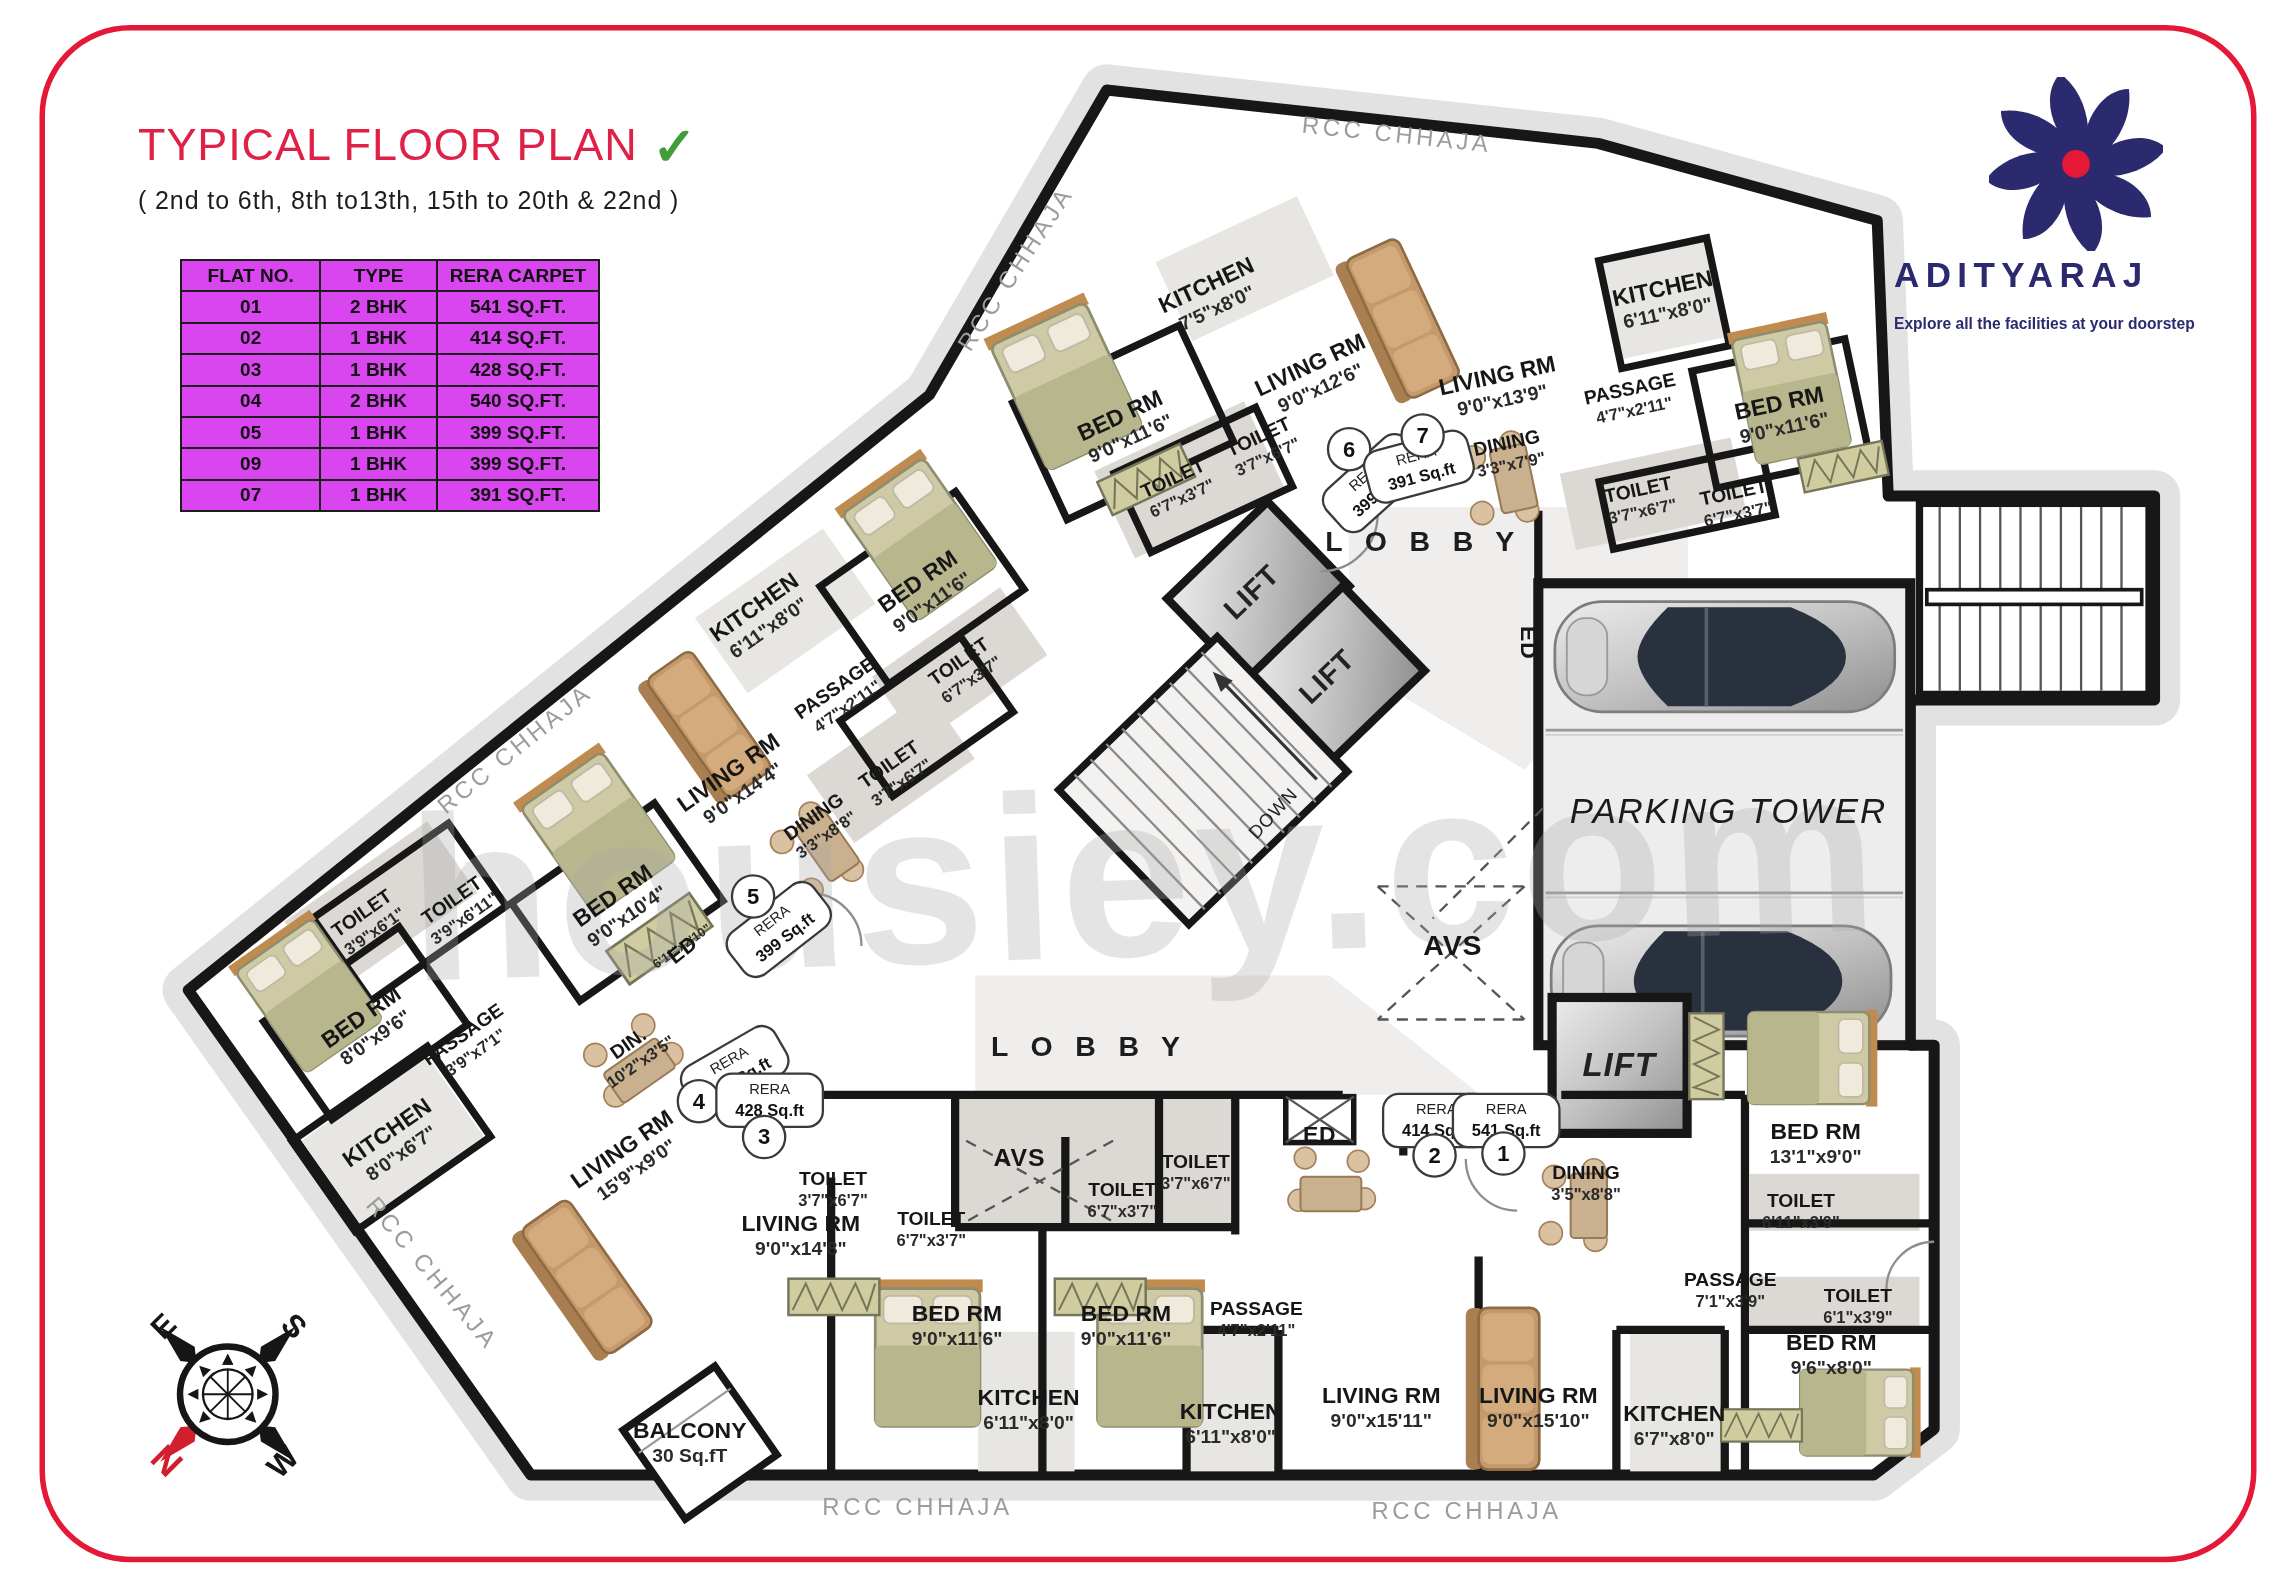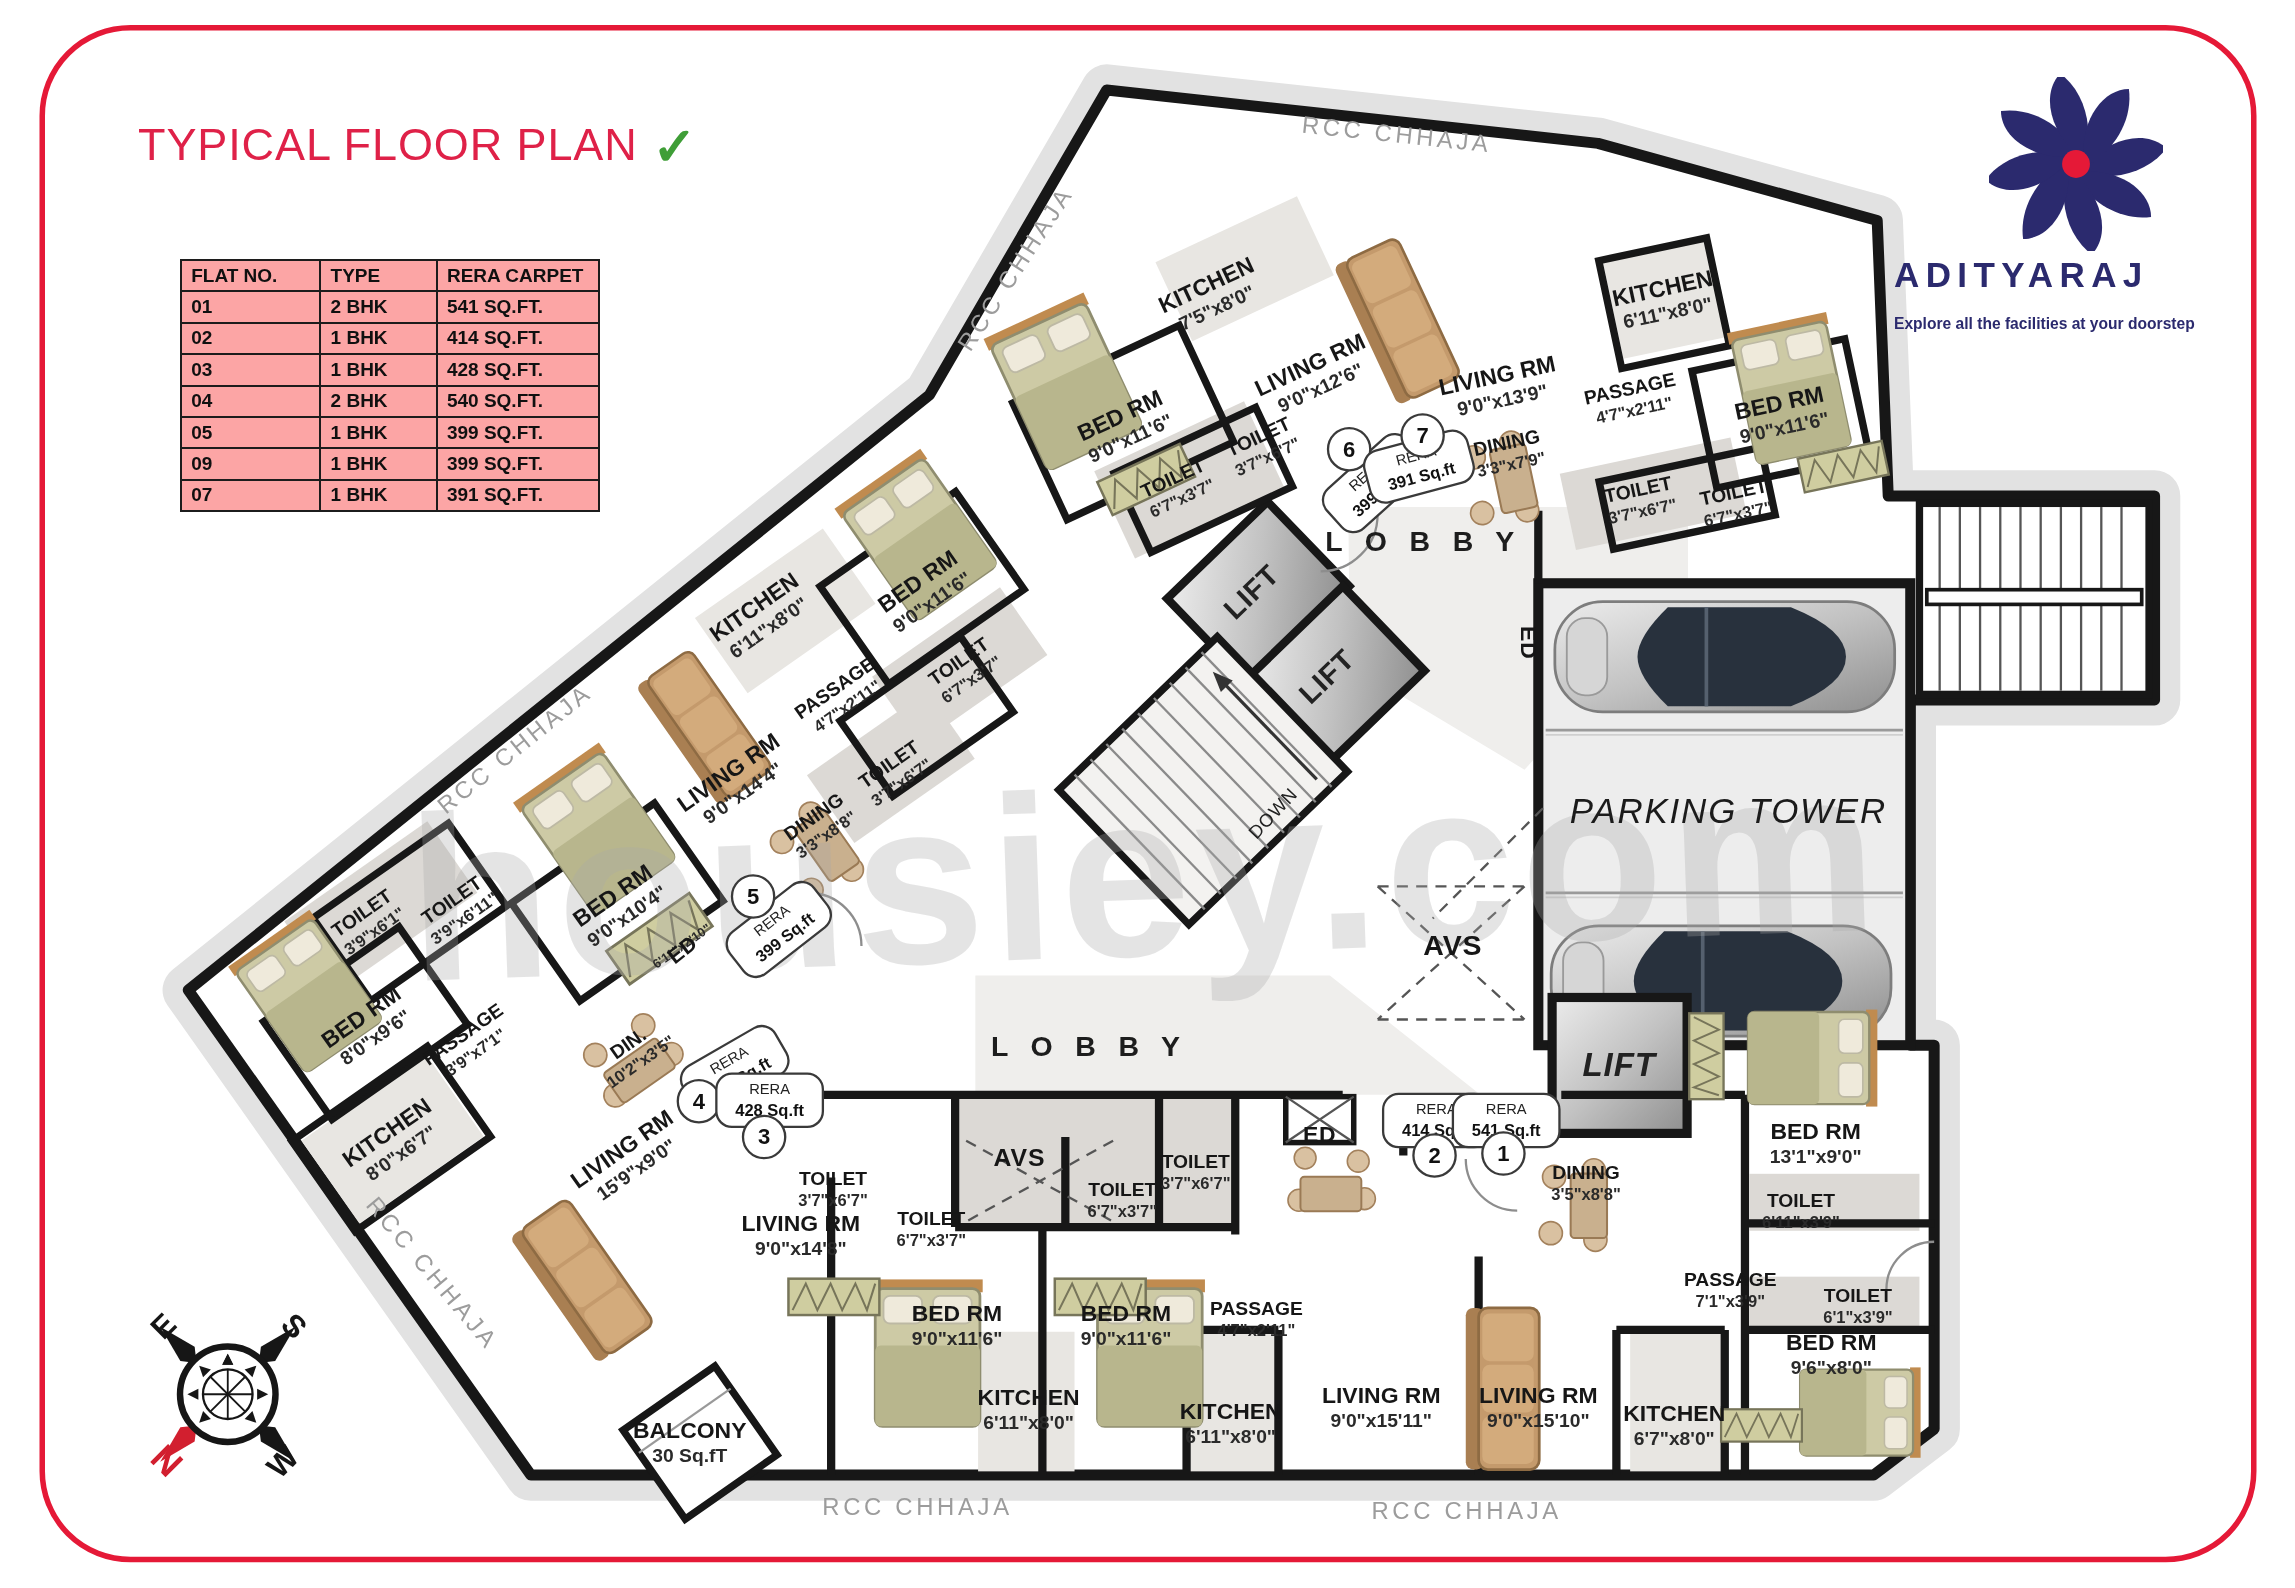--- a/index.html
+++ b/index.html
@@ -6,21 +6,21 @@
   .page{position:relative;width:2296px;height:1589px;background:#fff;
         font-family:"Liberation Sans",sans-serif;overflow:hidden;}
   svg.plan{position:absolute;left:0;top:0;width:2296px;height:1589px;}
 
   .hdr{position:absolute;left:138px;top:116px;z-index:5;}
   .hdr .title{font-size:45px;font-weight:normal;color:#df2148;letter-spacing:0.9px;display:inline-block;}
   .hdr .check{font-size:53px;font-weight:bold;color:#3f9e37;margin-left:14.7px;vertical-align:-5.5px;display:inline-block;}
   .hdr .subtitle{font-size:25px;color:#1d1d1d;margin-top:9.2px;letter-spacing:0.9px;}
 
   table.flats{position:absolute;left:180px;top:259px;border-collapse:collapse;z-index:5;
-              text-align:left;color:#101010;background:#fca5a5;}
+              text-align:center;color:#101010;background:#d946ef;}
   table.flats th,table.flats td{border:2.8px solid #1c1c1c;font-size:19px;font-weight:bold;
               padding:3.7px 9.2px;height:22px;}
   table.flats th:nth-child(1),table.flats td:nth-child(1){width:119px;}
   table.flats th:nth-child(2),table.flats td:nth-child(2){width:96px;}
   table.flats th:nth-child(3),table.flats td:nth-child(3){width:142px;}
 
   .logo{position:absolute;left:1894px;top:77px;width:364px;text-align:left;z-index:5;color:#2b2a6e;}
   .logo .name{font-size:35px;font-weight:bold;letter-spacing:6.4px;margin-top:3.7px;}
   .logo .prime{font-family:"Liberation Serif",serif;font-size:66px;font-weight:bold;
                color:#e51937;letter-spacing:8.3px;line-height:1.02;}
@@ -385,20 +385,21 @@
     </g>
     <text x="186" y="1452" transform="rotate(-45 186 1452)" font-size="34" font-weight="bold" fill="#161616" text-anchor="middle">E</text>
     <text x="312" y="1452" transform="rotate(45 312 1452)" font-size="34" font-weight="bold" fill="#161616" text-anchor="middle">S</text>
     <text x="316" y="1600" transform="rotate(-45 316 1600)" font-size="34" font-weight="bold" fill="#161616" text-anchor="middle">W</text>
     <text x="172" y="1600" transform="rotate(45 172 1600)" font-size="40" font-weight="bold" fill="#d21f2f" text-anchor="middle">N</text>
   </g>
 </svg>
 
 <div class="hdr">
   <span class="title">TYPICAL FLOOR PLAN</span><span class="check">✓</span>
+  <div class="subtitle">( 2nd to 6th,  8th to13th, 15th to 20th  &amp;  22nd )</div>
 </div>
 
 <table class="flats">
   <thead>
     <tr>
       <th>FLAT NO.</th>
       <th>TYPE</th>
       <th>RERA CARPET</th>
     </tr>
   </thead>

